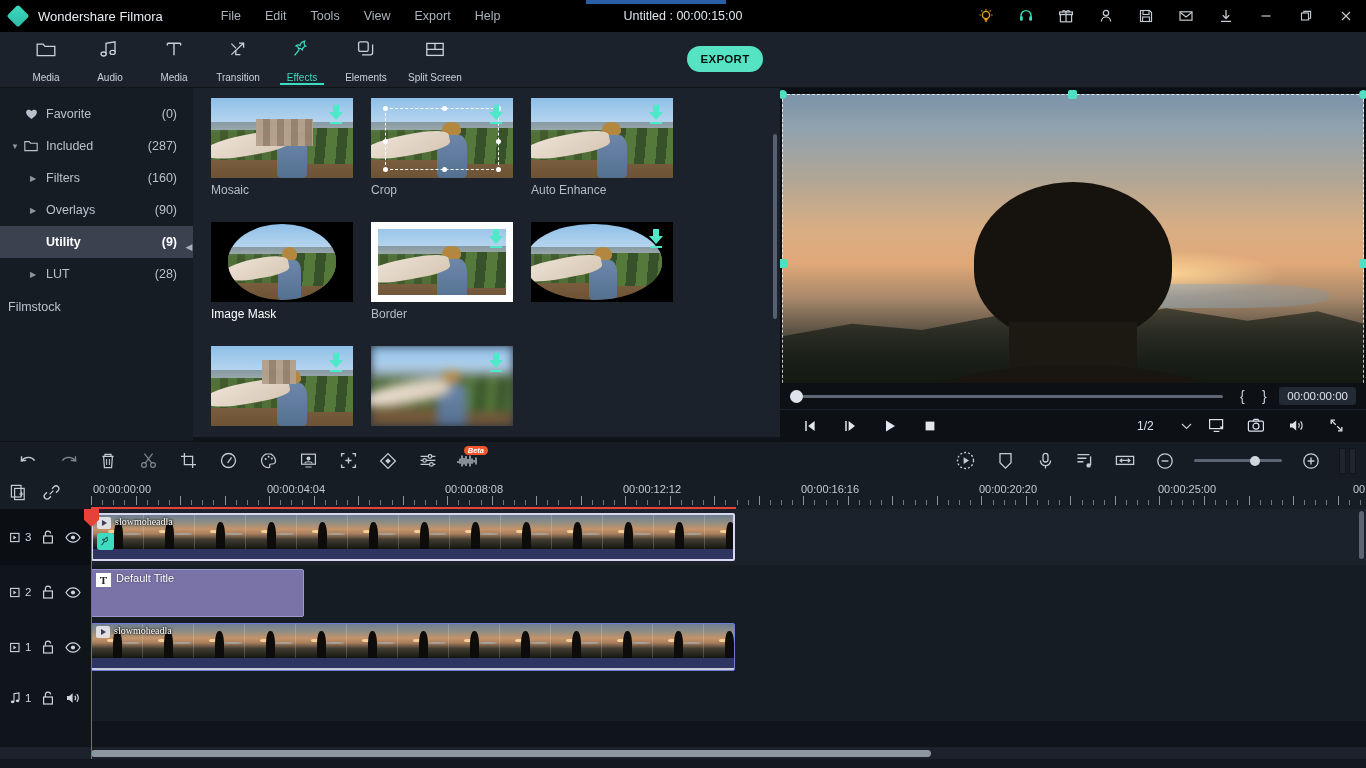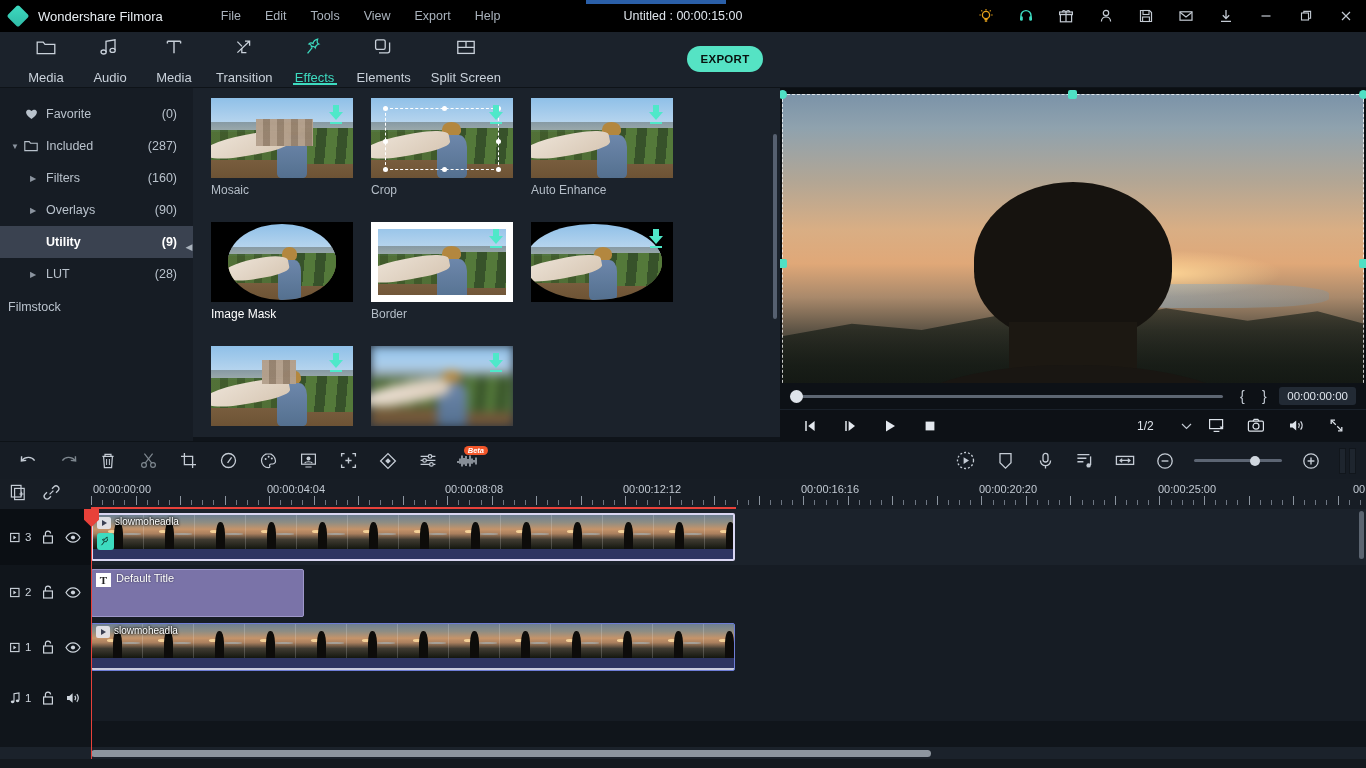--- a/index.html
+++ b/index.html
@@ -58,21 +58,21 @@
     border-bottom: 1px solid #0e1318;
   }
   .nav-item {
     display: flex; flex-direction: column; align-items: center;
     justify-content: center; min-width: 64px; height: 56px;
     padding: 0 10px; cursor: default; position: relative;
     color: #c9d1da;
   }
   .nav-item:first-child { margin-left: 14px; }
   .nav-item .ico { height: 22px; display: flex; align-items: flex-end; }
-  .nav-item .lbl { font-size: 13px; margin-top: 14px; }
+  .nav-item .lbl { font-size: 10px; margin-top: 14px; }
   .nav-item.active { color: #3ddbc0; }
   .nav-item.active::after {
     content: ''; position: absolute; bottom: 3px; left: 50%;
     transform: translateX(-50%);
     width: 44px; height: 2px; background: #3ddbc0;
   }
   .export-btn {
     position: absolute; left: 687px; top: 14px;
     width: 76px; height: 26px; border-radius: 13px;
     background: #55e3c4; color: #08120f;
@@ -345,21 +345,21 @@
     width: 91px; flex-shrink: 0; display: flex; align-items: center;
     padding: 0 10px; justify-content: space-between; background: #10151b;
   }
   .track.hl .thead { background: #0b0f14; }
   .thead .tname { font-size: 11.5px; color: #cdd4dc; display: flex; align-items: center; gap: 2px; }
   .thead .ic { color: #cdd4dc; cursor: pointer; display: flex; }
   .tbody { flex: 1; position: relative; background: #161c24; }
   .track.v3 .tbody { background: #1b222b; }
 
   .clip { position: absolute; top: 4px; border-radius: 2px; overflow: hidden; cursor: pointer; }
-  .clip.video { background: #0369a1; }
+  .clip.video { background: #0369a1; font-family: Liberation Serif, serif; }
   .clip.selected { border: 2px solid #d9d6f2; }
   .clip.unselected { border: 1px solid #6e7dd6; }
   .clip .filmstrip {
     position: absolute; left: 0; right: 0; top: 0; height: 34px; display: flex;
     overflow: hidden;
   }
   .fr {
     flex: 0 0 51px; height: 34px; position: relative; overflow: hidden;
     border-right: 1px solid rgba(255,255,255,.18);
     background: linear-gradient(to bottom,

